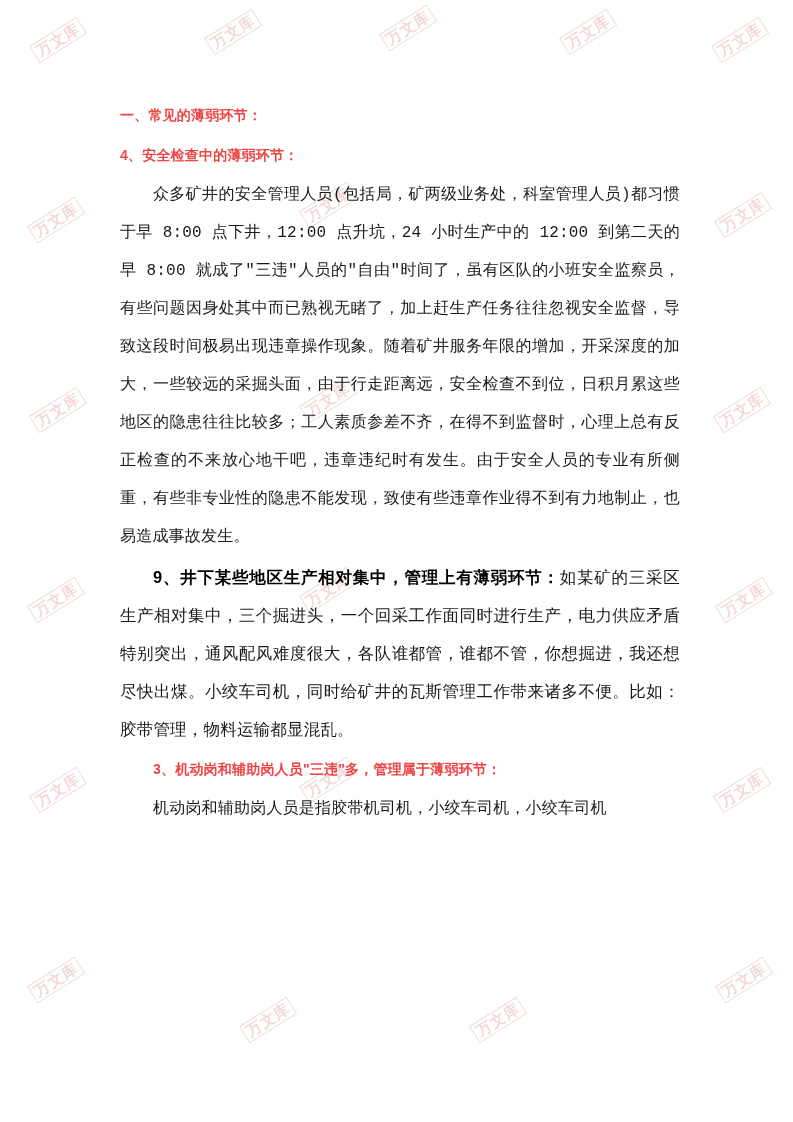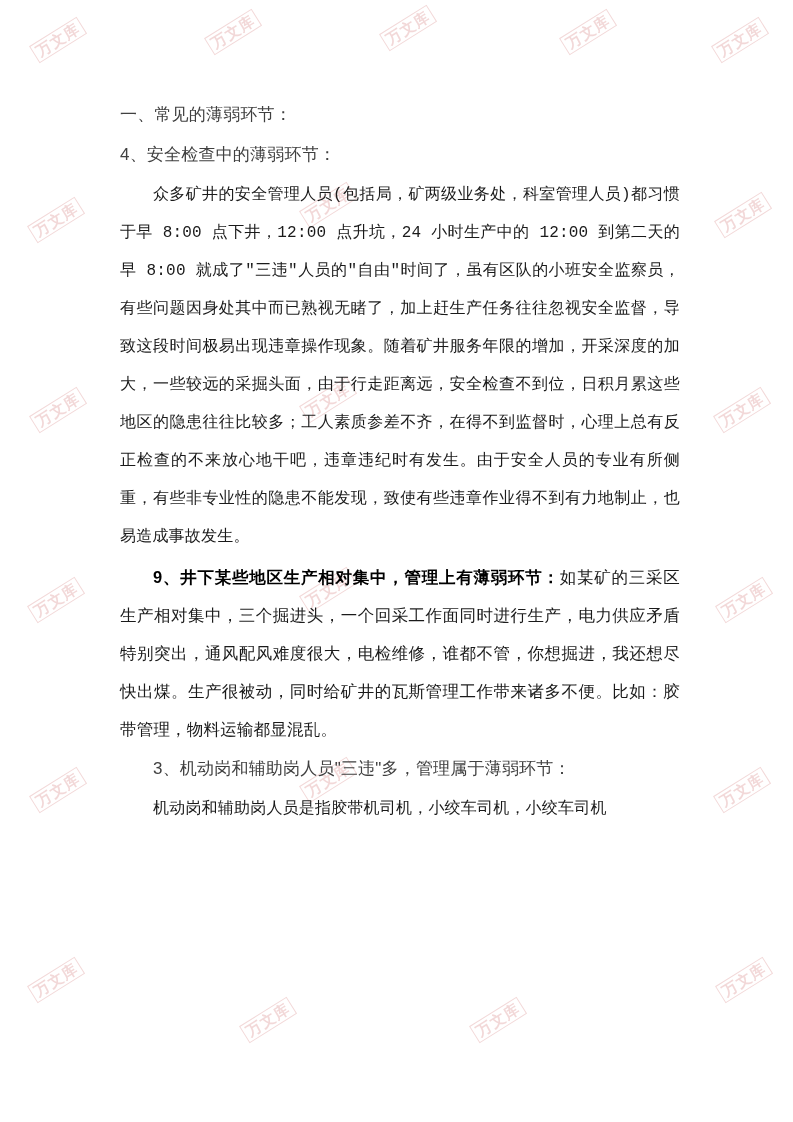--- a/index.html
+++ b/index.html
@@ -33,24 +33,24 @@
     font-size: 16px;
     line-height: 38px;
     color: #1a1a1a;
     margin: 0 0 2px 0;
     text-align: justify;
     text-justify: inter-ideograph;
     letter-spacing: 0.2px;
     font-family: Liberation Mono, monospace;
   }
   .heading {
-    font-weight: normal;
-    font-size: 17px;
+    font-weight: bold;
+    font-size: 14px;
     line-height: 38px;
-    color: #404040;
+    color: #ef4444;
     margin: 0 0 2px 0;
     letter-spacing: 0.2px;
   }
   .indent {
     text-indent: 33px;
   }
   .mixed {
     font-size: 16.5px;
     line-height: 38px;
     color: #1a1a1a;
@@ -163,20 +163,20 @@
     </div>
 
   <div class="content">
 
     <p class="heading">一、常见的薄弱环节：</p>
 
     <p class="heading">4、安全检查中的薄弱环节：</p>
 
     <p class="para indent">众多矿井的安全管理人员(包括局，矿两级业务处，科室管理人员)都习惯于早 8:00 点下井，12:00 点升坑，24 小时生产中的 12:00 到第二天的早 8:00 就成了"三违"人员的"自由"时间了，虽有区队的小班安全监察员，有些问题因身处其中而已熟视无睹了，加上赶生产任务往往忽视安全监督，导致这段时间极易出现违章操作现象。随着矿井服务年限的增加，开采深度的加大，一些较远的采掘头面，由于行走距离远，安全检查不到位，日积月累这些地区的隐患往往比较多；工人素质参差不齐，在得不到监督时，心理上总有反正检查的不来放心地干吧，违章违纪时有发生。由于安全人员的专业有所侧重，有些非专业性的隐患不能发现，致使有些违章作业得不到有力地制止，也易造成事故发生。</p>
 
-    <p class="mixed"><b>9、井下某些地区生产相对集中，管理上有薄弱环节：</b><span>如某矿的三采区生产相对集中，三个掘进头，一个回采工作面同时进行生产，电力供应矛盾特别突出，通风配风难度很大，电检维修，谁都不管，你想掘进，我还想尽快出煤。生产很被动，同时给矿井的瓦斯管理工作带来诸多不便。比如：胶带管理，物料运输都显混乱。</span></p>
+    <p class="mixed"><b>9、井下某些地区生产相对集中，管理上有薄弱环节：</b><span>如某矿的三采区生产相对集中，三个掘进头，一个回采工作面同时进行生产，电力供应矛盾特别突出，通风配风难度很大，各队谁都管，谁都不管，你想掘进，我还想尽快出煤。小绞车司机，同时给矿井的瓦斯管理工作带来诸多不便。比如：胶带管理，物料运输都显混乱。</span></p>
 
     <p class="heading indent">3、机动岗和辅助岗人员"三违"多，管理属于薄弱环节：</p>
 
     <p class="para indent">机动岗和辅助岗人员是指胶带机司机，小绞车司机，小绞车司机</p>
 
   </div>
 </div>
 
 </body></html>

